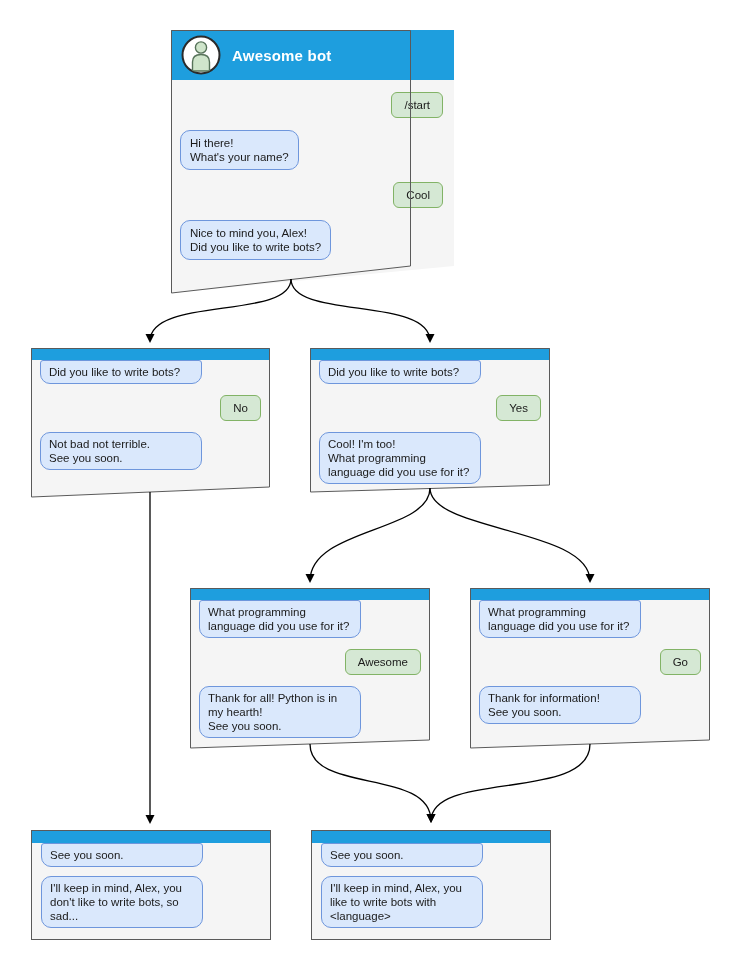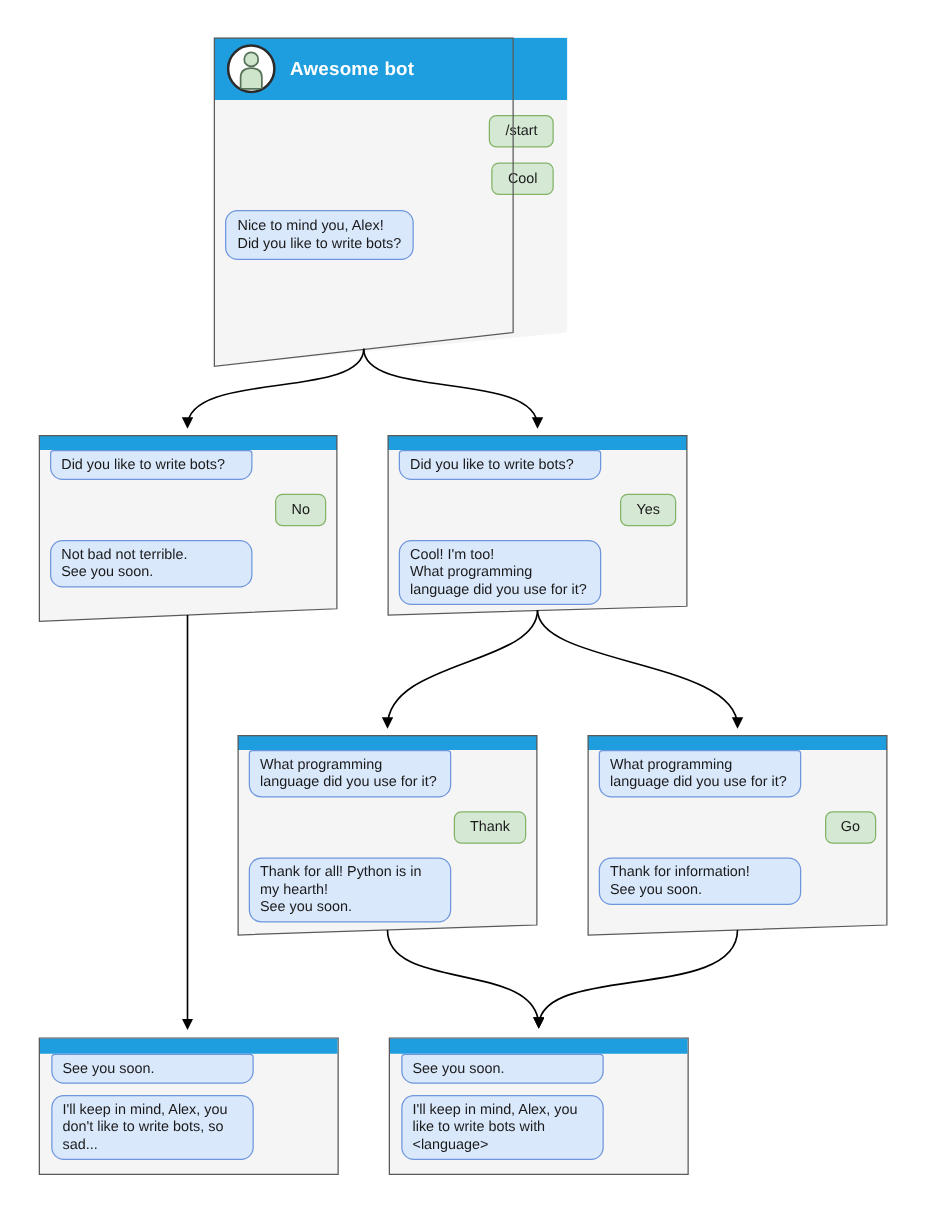--- a/index.html
+++ b/index.html
@@ -93,20 +93,22 @@
           <g clip-path="url(#avclip)">
             <path d="M11.5,36 L11.5,27 Q11.5,19.5 20,19.5 Q28.5,19.5 28.5,27 L28.5,36 Z" fill="#cfe5cb" stroke="#57735a" stroke-width="1.4"></path>
             <circle cx="20" cy="12.5" r="5.6" fill="#cfe5cb" stroke="#57735a" stroke-width="1.4"></circle>
           </g>
         </svg>
       </span>
       <span class="title">Awesome bot</span>
     </div>
     <div class="msgs main">
       <div class="bubble user">/start</div>
+      <div class="bubble bot">Hi there!
+What's your name?</div>
       <div class="bubble user">Cool</div>
       <div class="bubble bot">Nice to mind you, Alex!
 Did you like to write bots?</div>
     </div>
   </div>
 
   <div class="chatwin slanted" id="w-no">
     <div class="titlebar thin"></div>
     <div class="msgs">
       <div class="bubble bot fixed attached">Did you like to write bots?</div>
@@ -125,21 +127,21 @@
 What programming
 language did you use for it?</div>
     </div>
   </div>
 
   <div class="chatwin slanted" id="w-python">
     <div class="titlebar thin"></div>
     <div class="msgs">
       <div class="bubble bot fixed attached">What programming
 language did you use for it?</div>
-      <div class="bubble user">Thank</div>
+      <div class="bubble user">Awesome</div>
       <div class="bubble bot fixed">Thank for all! Python is in
 my hearth!
 See you soon.</div>
     </div>
   </div>
 
   <div class="chatwin slanted" id="w-go">
     <div class="titlebar thin"></div>
     <div class="msgs">
       <div class="bubble bot fixed attached">What programming

